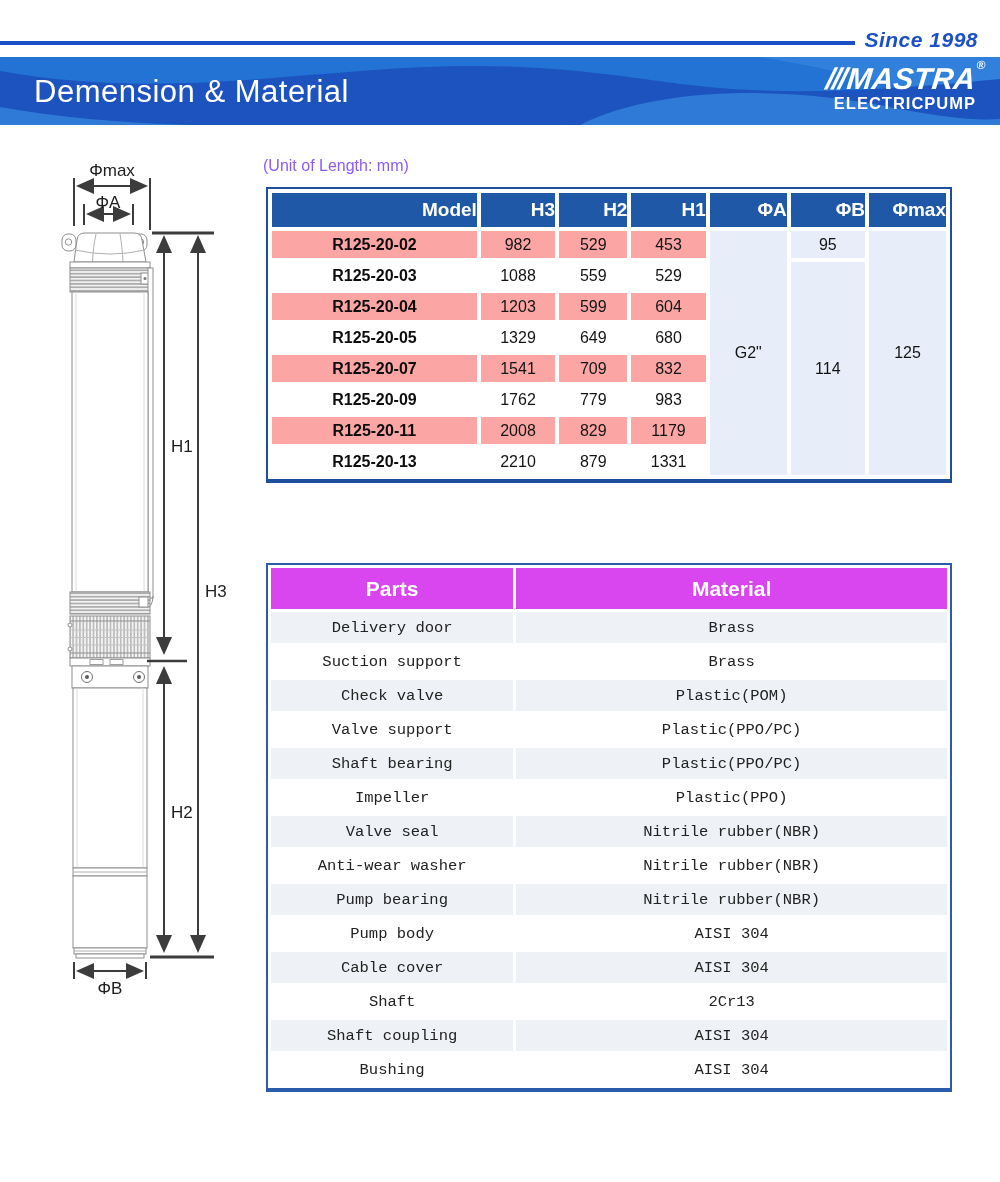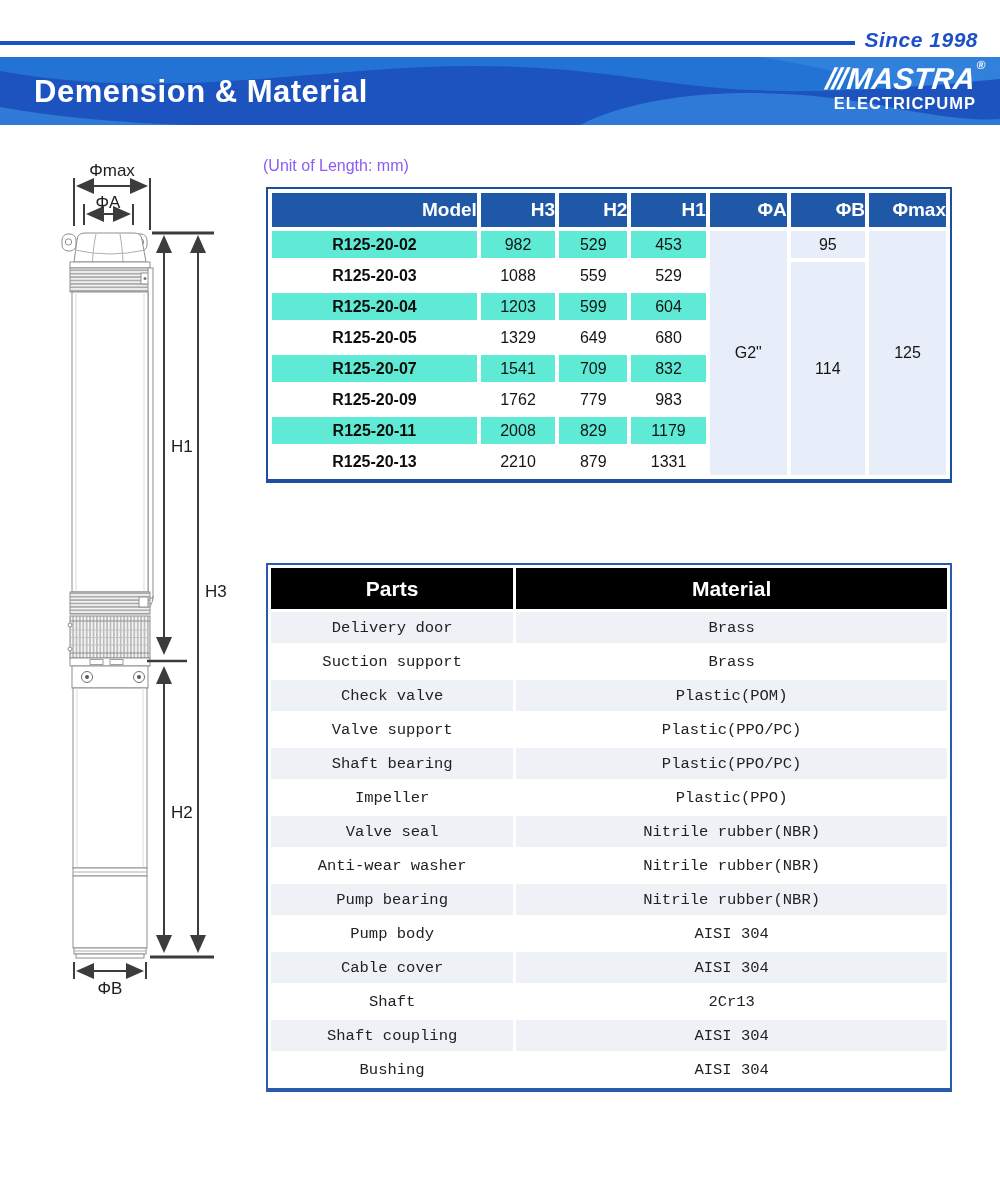--- a/index.html
+++ b/index.html
@@ -7,46 +7,46 @@
   body { font-family:"Liberation Sans", sans-serif; }
   .page { position:relative; width:1000px; height:1182px; background:#ffffff; overflow:hidden; }
 
   
   .top-rule { position:absolute; left:0; top:41px; width:855px; height:4px; background:#1b50c6; }
   .since { position:absolute; right:22px; top:28px; font-size:21px; font-weight:bold; font-style:italic; color:#1b50c6; letter-spacing:0.5px;text-align:center; }
 
   
   .banner { position:absolute; left:0; top:57px; width:1000px; height:68px; overflow:hidden; }
   .banner svg.waves { position:absolute; left:0; top:0; width:100%; height:100%; }
-  .banner-title { position:absolute; left:34px; top:17px; font-size:31px; font-weight:bold; color:#ffffff; letter-spacing:0.5px; }
+  .banner-title { position:absolute; left:34px; top:17px; font-size:31px; font-weight:normal; color:#ffffff; letter-spacing:0.5px; }
   .logo { position:absolute; right:16px; top:6px; text-align:center; color:#ffffff; line-height:1.05; }
   .logo-mark { font-size:30px; font-weight:bold; font-style:italic; letter-spacing:0px; transform:skewX(-6deg); white-space:nowrap; }
   .logo-mark .slashes { letter-spacing:-2px; margin-right:2px; }
   .logo-mark .reg { font-size:12px; font-style:normal; vertical-align:top; position:relative; top:-4px; letter-spacing:0; }
   .logo-sub { font-size:16.5px; font-weight:bold; letter-spacing:1px; }
 
   
   .unit-note { position:absolute; left:263px; top:157px; font-size:16px; color:#8b5cf6; }
 
   
   table.dim { position:absolute; left:266px; top:187px; width:686px; table-layout:fixed;
               border-collapse:separate; border-spacing:4px; background:#ffffff;
               border:2px solid #1e4f9e; border-bottom-width:4px; }
   table.dim th { background:#2058a8; color:#ffffff; font-size:19px; font-weight:bold; height:34px; text-align:right; }
   table.dim td { text-align:center; font-size:16px; color:#141414; height:27px; }
   table.dim td.model { font-weight:bold; color:#0d0d0d; }
-  table.dim tr.odd  td { background:#5eead4; }
+  table.dim tr.odd  td { background:#fca5a5; }
   table.dim tr.even td { background:#ffffff; }
   table.dim td.merged { background:#e7eef9 !important; }
 
   
   table.parts { position:absolute; left:266px; top:563px; width:686px; table-layout:fixed;
                 border-collapse:separate; border-spacing:3px; background:#ffffff;
                 border:2px solid #2a5cab; border-bottom-width:4px; }
-  table.parts th { background:#000000; color:#ffffff; font-size:21px; font-weight:bold; height:41px; }
+  table.parts th { background:#d946ef; color:#ffffff; font-size:21px; font-weight:bold; height:41px; }
   table.parts td { text-align:center; font-size:15.5px; color:#222222; height:31px;font-family:Liberation Mono, monospace; }
   table.parts tr:nth-child(odd)  td { background:#eef1f6; }
   table.parts tr:nth-child(even) td { background:#ffffff; }
 
   
   .diagram { position:absolute; left:30px; top:150px; width:230px; height:870px; }
   .diagram svg { width:100%; height:100%; }
   .dimtext { font-family:"Liberation Sans", sans-serif; font-size:17px; fill:#1e1e1e; }
 </style>
 </head>

